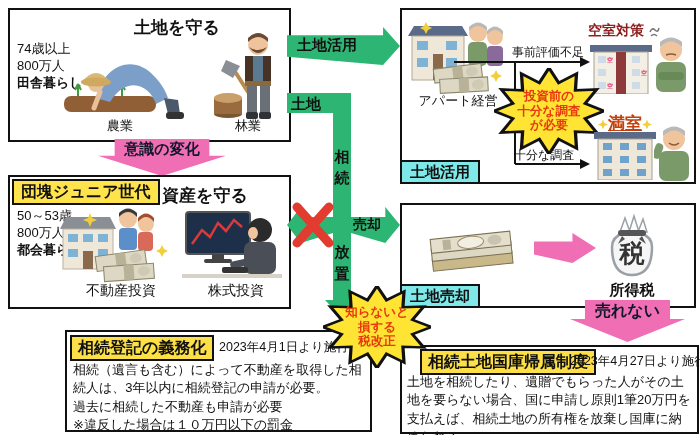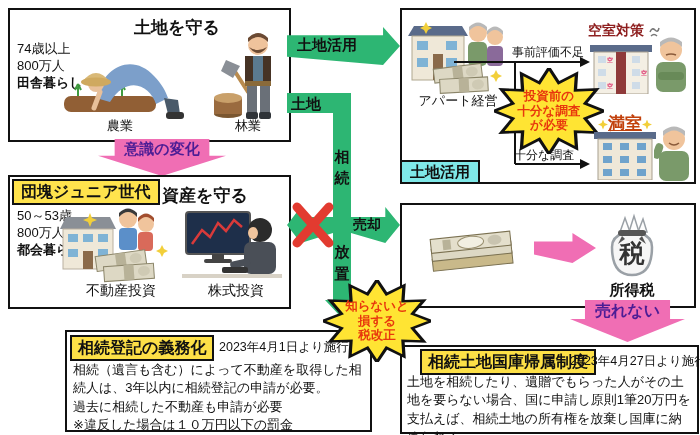--- a/index.html
+++ b/index.html
@@ -14,21 +14,21 @@
           font-weight:bold;font-size:15px;padding:0 8px;line-height:1.35;white-space:nowrap;}
   .subtitle{position:absolute;font-weight:bold;font-size:17px;white-space:nowrap;}
   .stats{position:absolute;font-size:13px;line-height:1.3;white-space:nowrap;}
   .stats .b{font-weight:bold;}
   .small-label{position:absolute;font-size:13px;text-align:center;white-space:nowrap;}
   .green-flow{position:absolute;background:#2db673;}
   .flow-label{position:absolute;font-weight:bold;font-size:15px;white-space:nowrap;color:#111;}
   .vchar{position:absolute;width:20px;text-align:center;font-weight:bold;font-size:15px;color:#111;}
   .pink-down{position:absolute;background:#f06eb4;
      clip-path:polygon(13% 0,87% 0,87% 45%,100% 45%,50% 100%,0 45%,13% 45%);}
-  .pink-down .lbl{position:absolute;top:1px;left:0;right:0;text-align:center;font-weight:bold;color:#4c1d95;}
+  .pink-down .lbl{position:absolute;top:1px;left:0;right:0;text-align:center;font-weight:bold;color:#0f172a;}
   .pink-right{position:absolute;background:#f06eb4;
      clip-path:polygon(0 28%,62% 28%,62% 0,100% 50%,62% 100%,0 72%);}
   .burst{position:absolute;}
   .burst svg{position:absolute;inset:0;width:100%;height:100%;}
   .burst .burst-text{position:absolute;inset:0;display:flex;flex-direction:column;align-items:center;
      justify-content:center;color:#e8380d;font-weight:bold;text-align:center;line-height:1.15;}
   .body-text{position:absolute;font-size:13px;line-height:1.42;}
   .date{position:absolute;font-size:12.5px;white-space:nowrap;}
   .maroon{color:#8e1f1f;}
   .sage{color:#c2410c;text-decoration:underline;}
@@ -282,20 +282,21 @@
       <path d="M14,36 Q14,64 34,64 Q54,64 54,36 Q54,26 43,22 L25,22 Q14,26 14,36 Z" fill="#f6f6f6" stroke="#9aa0a6" stroke-width="2.5"></path>
       <polygon points="22,21 27,7 32,21" fill="#fdfdfd" stroke="#9aa0a6" stroke-width="1.5"></polygon>
       <polygon points="31,21 36,5 41,21" fill="#fdfdfd" stroke="#9aa0a6" stroke-width="1.5"></polygon>
       <polygon points="40,21 45,8 49,21" fill="#fdfdfd" stroke="#9aa0a6" stroke-width="1.5"></polygon>
       <rect x="20" y="19" width="28" height="6" rx="3" fill="#555"></rect>
       <polygon points="24,25 20,33 27,28" fill="#555"></polygon>
       <polygon points="44,25 48,33 41,28" fill="#555"></polygon>
       <text x="34" y="51" text-anchor="middle" font-size="25" font-weight="bold" fill="#333">税</text>
     </svg>
     <div class="abs" style="left:196px;top:76px;width:68px;text-align:center;font-size:15px;font-weight:bold;">所得税</div>
+    <div class="corner">土地売却</div>
   </div>
 
   <div class="pink-down" style="left:570px;top:300px;width:115px;height:42px;">
     <div class="lbl" style="font-size:16px;">売れない</div>
   </div>
 
   <div class="box" style="left:65px;top:330px;width:303px;height:98px;border-width:2px;">
     <div class="tag tan" style="left:3px;top:3px;">相続登記の義務化</div>
     <div class="date" style="left:152px;top:7px;">2023年4月1日より施行</div>
     <div class="body-text" style="left:6px;top:29px;width:292px;">
@@ -304,21 +305,21 @@
       <div>※違反した場合は１０万円以下の罰金</div>
     </div>
   </div>
 
   <div class="box" style="left:400px;top:345px;width:295px;height:85px;border-width:2px;">
     <div class="tag tan" style="left:18px;top:2px;">相続土地国庫帰属制度</div>
     <div class="date" style="left:168px;top:6px;">2023年4月27日より施行</div>
     <div class="body-text" style="left:5px;top:26px;width:285px;">土地を相続したり、遺贈でもらった人がその土地を要らない場合、国に申請し原則1筆20万円を支払えば、相続土地の所有権を放棄し国庫に納められる。</div>
   </div>
 
-  <div class="burst" style="left:323px;top:280px;width:108px;height:82px;">
+  <div class="burst" style="left:323px;top:286px;width:108px;height:82px;">
     <svg viewBox="0 0 100 100" preserveAspectRatio="none">
       <polygon points="100,50 82.8,58.8 93.3,75 74,74 75,93.3 58.8,82.8 50,100 41.2,82.8 25,93.3 26,74 6.7,75 17.2,58.8 0,50 17.2,41.2 6.7,25 26,26 25,6.7 41.2,17.2 50,0 58.8,17.2 75,6.7 74,26 93.3,25 82.8,41.2" fill="#ffe433" stroke="#111" stroke-width="3"></polygon>
     </svg>
     <div class="burst-text" style="font-size:12.5px;">
       <div>知らないと</div>
       <div>損する</div>
       <div>税改正</div>
     </div>
   </div>
 

